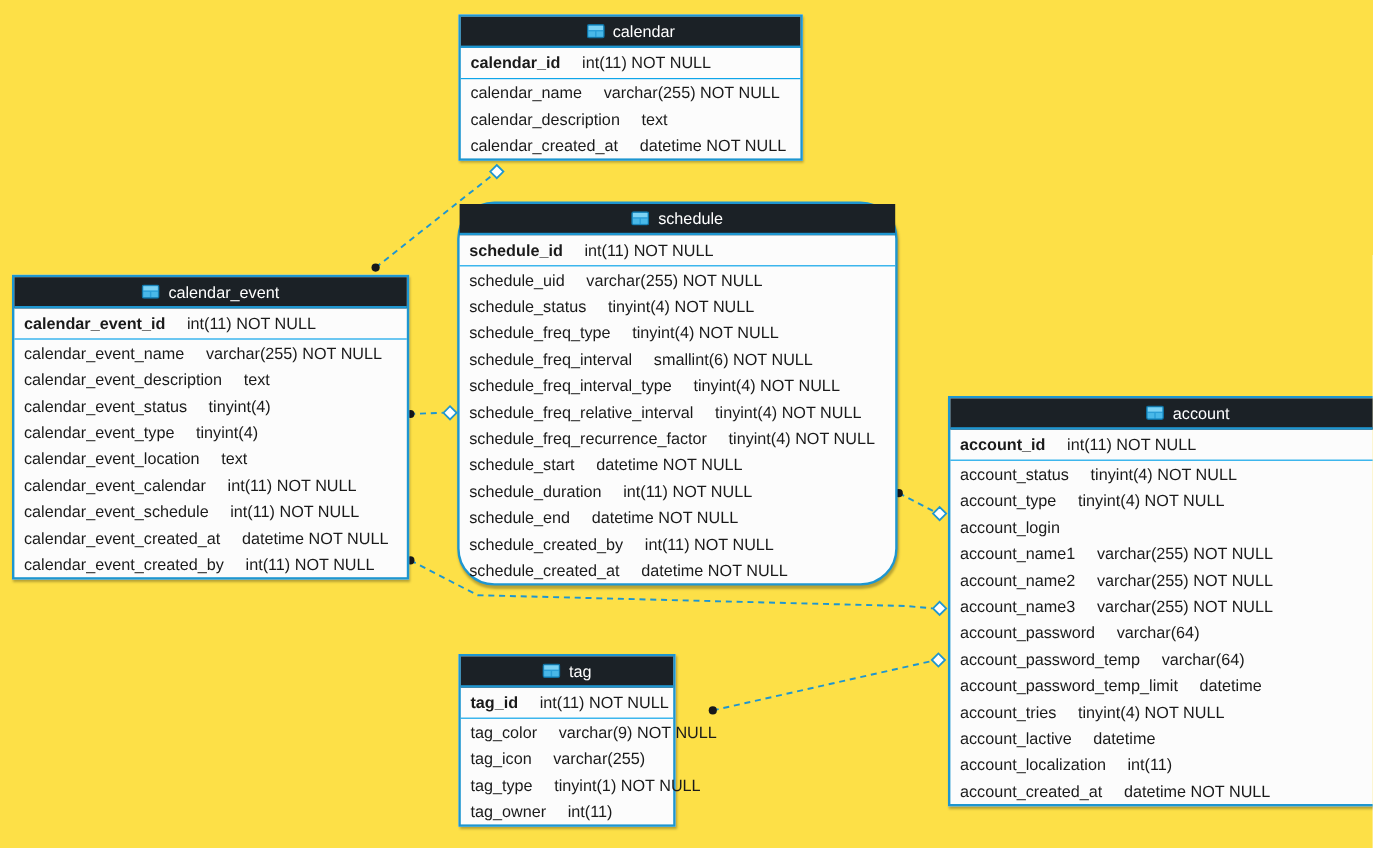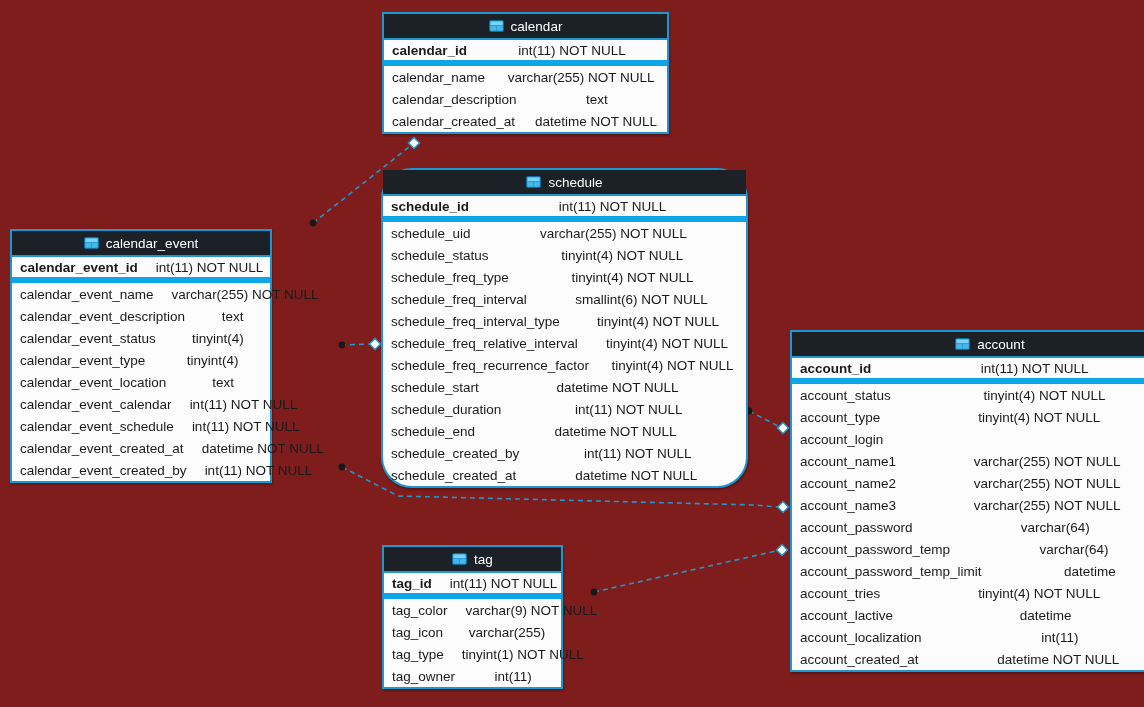--- a/index.html
+++ b/index.html
@@ -5,21 +5,21 @@
   html, body {
     margin: 0;
     padding: 0;
     background: #ffffff;
     font-family: "Liberation Sans", "DejaVu Sans", sans-serif;
   }
   #canvas {
     position: relative;
     width: 1144px;
     height: 707px;
-    background: #7f1d1d;
+    background: #fde047;
     overflow: hidden;
   }
   #rel-layer {
     position: absolute;
     left: 0; top: 0;
     width: 1144px;
     height: 707px;
     pointer-events: none;
   }
   #rel-layer path.rel-line {
@@ -53,25 +53,25 @@
     justify-content: space-between;
     align-items: center;
     gap: 18px;
     height: 22px;
     padding: 0 8px;
     box-sizing: border-box;
     white-space: nowrap;
   }
   .tbl-row.pk {
     height: 26px;
-    border-bottom: 6px solid #0ea5e9;
+    border-bottom: 1px solid #0ea5e9;
   }
   .tbl-row.pk .col-name { font-weight: bold; }
   .col-name { text-align: left; }
-  .col-type { text-align: center; flex: 1 1 auto; }
+  .col-type { text-align: left; flex: 1 1 auto; }
 </style>
 </head>
 <body>
 
 <div id="canvas">
   <svg id="rel-layer" xmlns="http://www.w3.org/2000/svg" viewBox="0 0 1144 707">
       <g>
         <path d="M 313 223 L 409 147" fill="none" stroke="#1e96d0" stroke-width="1.6" stroke-dasharray="5 4" class="rel-line"></path>
         <polygon points="408.5,143 414,137.5 419.5,143 414,148.5" fill="#ffffff" stroke="#1e96d0" stroke-width="1.5"></polygon>
         <circle cx="313" cy="223" r="3.4" fill="#16181a"></circle>
@@ -185,21 +185,21 @@
         </div>
         <div class="tbl-row">
           <span class="col-name">schedule_created_by</span>
           <span class="col-type">int(11) NOT NULL</span>
         </div>
         <div class="tbl-row">
           <span class="col-name">schedule_created_at</span>
           <span class="col-type">datetime NOT NULL</span>
         </div>
       </div>
-      <div class="db-table" style="left: 10px; top: 229px; width: 262px;">
+      <div class="db-table" style="left: 10px; top: 229px; width: 331px;">
         <div class="tbl-header">
           <span class="tbl-icon">
             <svg width="15" height="12" viewBox="0 0 15 12">
               <rect x="0.5" y="0.5" width="14" height="11" rx="1.5" fill="#2b9fd8" stroke="#0e6f9e"></rect>
               <rect x="1.5" y="1.5" width="12" height="3.5" fill="#7cd2f4"></rect>
               <rect x="1.5" y="6.2" width="5.4" height="4.3" fill="#49b8e8"></rect>
               <rect x="8.1" y="6.2" width="5.4" height="4.3" fill="#49b8e8"></rect>
             </svg>
           </span>
           <span class="tbl-title">calendar_event</span>

